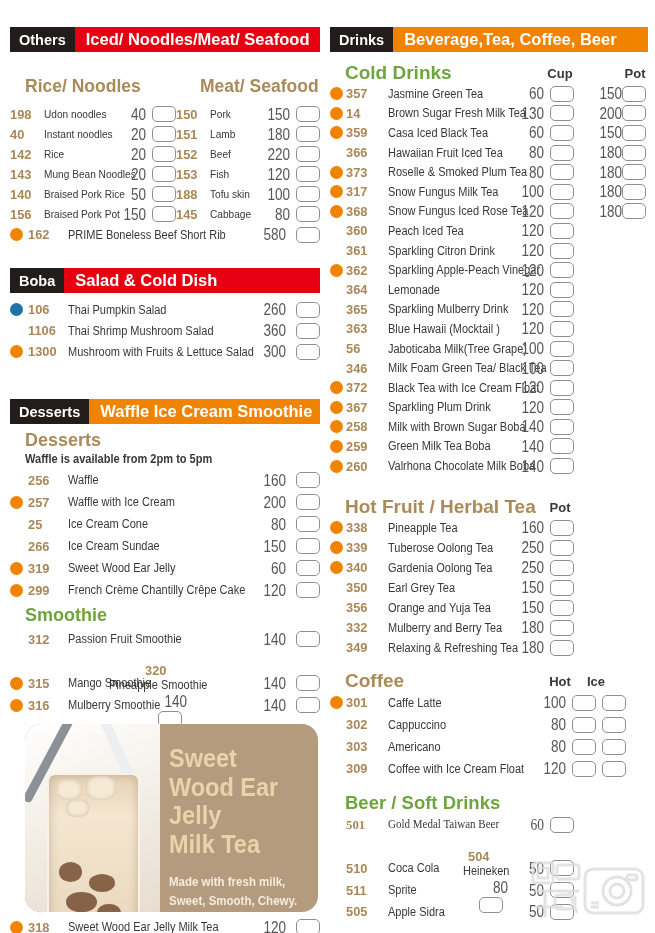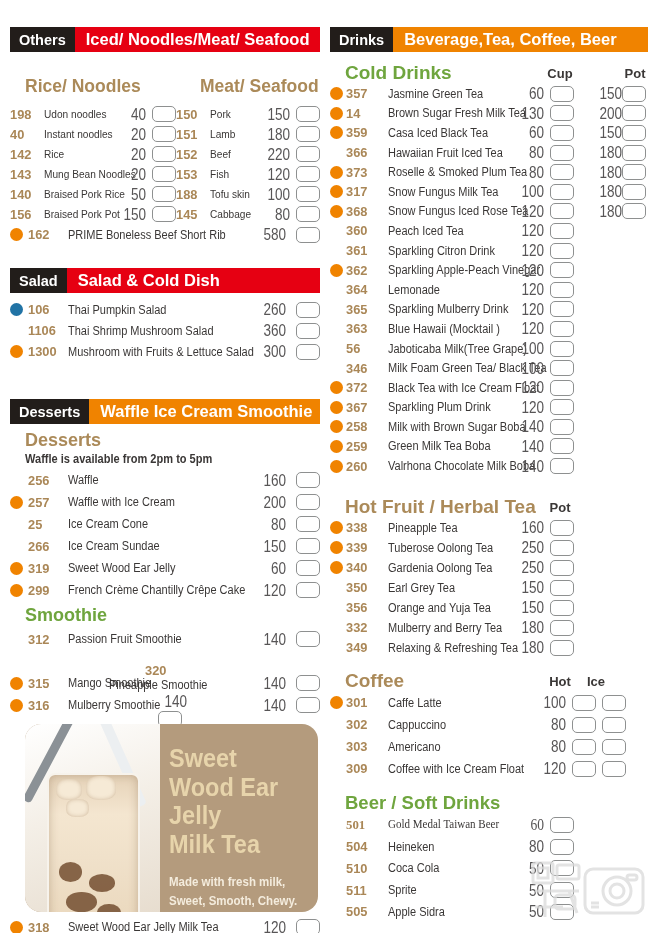--- a/index.html
+++ b/index.html
@@ -241,21 +241,21 @@
           <span class="num c-num">162</span>
           <span class="nm c-nm">PRIME Boneless Beef Short Rib</span>
           <span class="pr c-pr">580</span>
           <span class="boxw c-box">
             <span class="box"></span>
           </span>
         </div>
       </div>
 
     <div class="banner" style="margin-top:23px;">
-      <span class="tag">Salad</span>
+      <span class="tag">Boba</span>
       <span class="title bt-red">Salad &amp; Cold Dish</span>
     </div>
 
     <div class="mt6">
 
         <div class="lrow">
           <span class="c-dot">
             <span class="dot dot-blue"></span>
           </span>
           <span class="num c-num">106</span>
@@ -995,21 +995,21 @@
           <span class="num c-num">501</span>
           <span class="nm c-nm">Gold Medal Taiwan Beer</span>
           <span class="pr c-p1">60</span>
           <span class="boxw c-b1">
             <span class="box"></span>
           </span>
           <span class="c-p2"></span>
           <span class="c-b2"></span>
         </div>
 
-        <div class="rrow" style="height:21.8px;">
+        <div class="rrow" style="height:21.8px;flex-direction:column;">
           <span class="c-dot">
             <span class="dot" style="visibility: hidden;"></span>
           </span>
           <span class="num c-num">504</span>
           <span class="nm c-nm">Heineken</span>
           <span class="pr c-p1">80</span>
           <span class="boxw c-b1">
             <span class="box"></span>
           </span>
           <span class="c-p2"></span>

